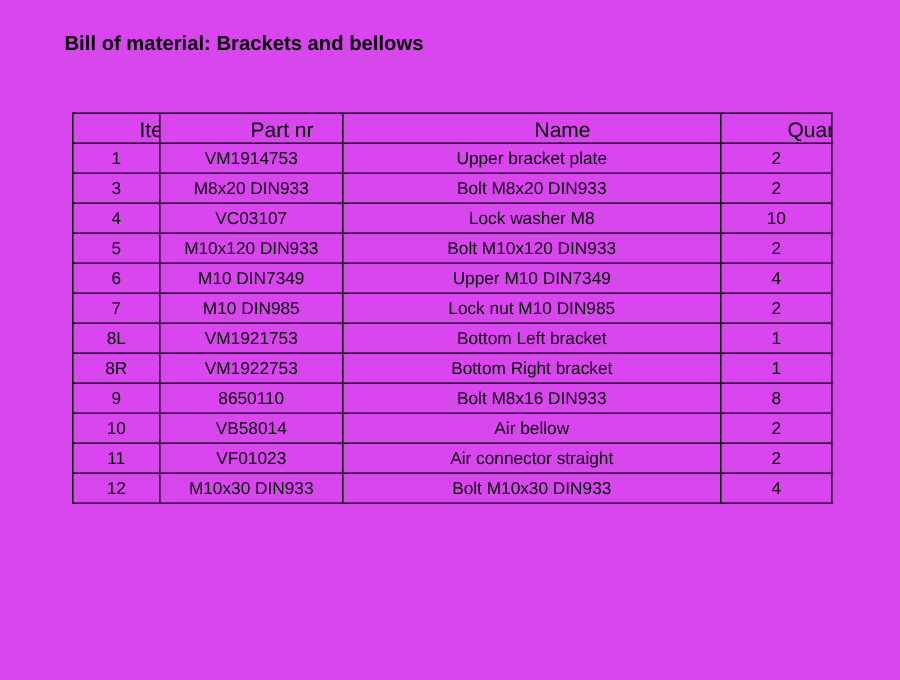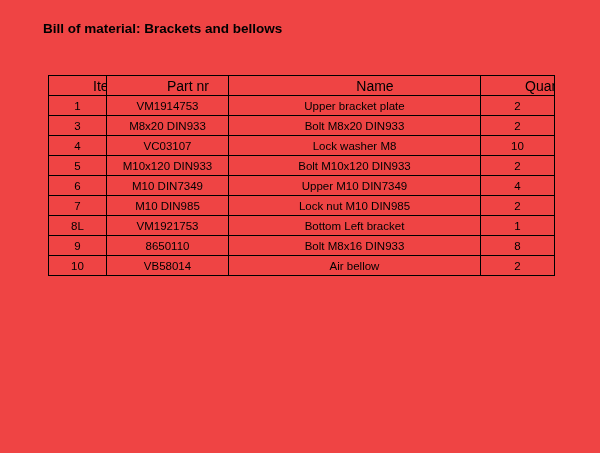--- a/index.html
+++ b/index.html
@@ -6,21 +6,21 @@
     margin: 0;
     padding: 0;
     background: #ffffff;
     font-family: "Liberation Sans", sans-serif;
     color: #000000;
   }
   .page {
     position: relative;
     width: 600px;
     height: 453px;
-    background: #ef4444;
+    background: #d946ef;
     overflow: hidden;
   }
   .page-title {
     position: absolute;
     left: 43px;
     top: 21px;
     font-size: 13.5px;
     font-weight: bold;
     color: #000000;
     white-space: nowrap;
@@ -113,27 +113,45 @@
           <td>Lock nut M10 DIN985</td>
           <td>2</td>
         </tr>
         <tr>
           <td>8L</td>
           <td>VM1921753</td>
           <td>Bottom Left bracket</td>
           <td>1</td>
         </tr>
         <tr>
+          <td>8R</td>
+          <td>VM1922753</td>
+          <td>Bottom Right bracket</td>
+          <td>1</td>
+        </tr>
+        <tr>
           <td>9</td>
           <td>8650110</td>
           <td>Bolt M8x16 DIN933</td>
           <td>8</td>
         </tr>
         <tr>
           <td>10</td>
           <td>VB58014</td>
           <td>Air bellow</td>
           <td>2</td>
         </tr>
+        <tr>
+          <td>11</td>
+          <td>VF01023</td>
+          <td>Air connector straight</td>
+          <td>2</td>
+        </tr>
+        <tr>
+          <td>12</td>
+          <td>M10x30 DIN933</td>
+          <td>Bolt M10x30 DIN933</td>
+          <td>4</td>
+        </tr>
       </tbody>
   </table>
 
 </div>
 
 </body></html>

